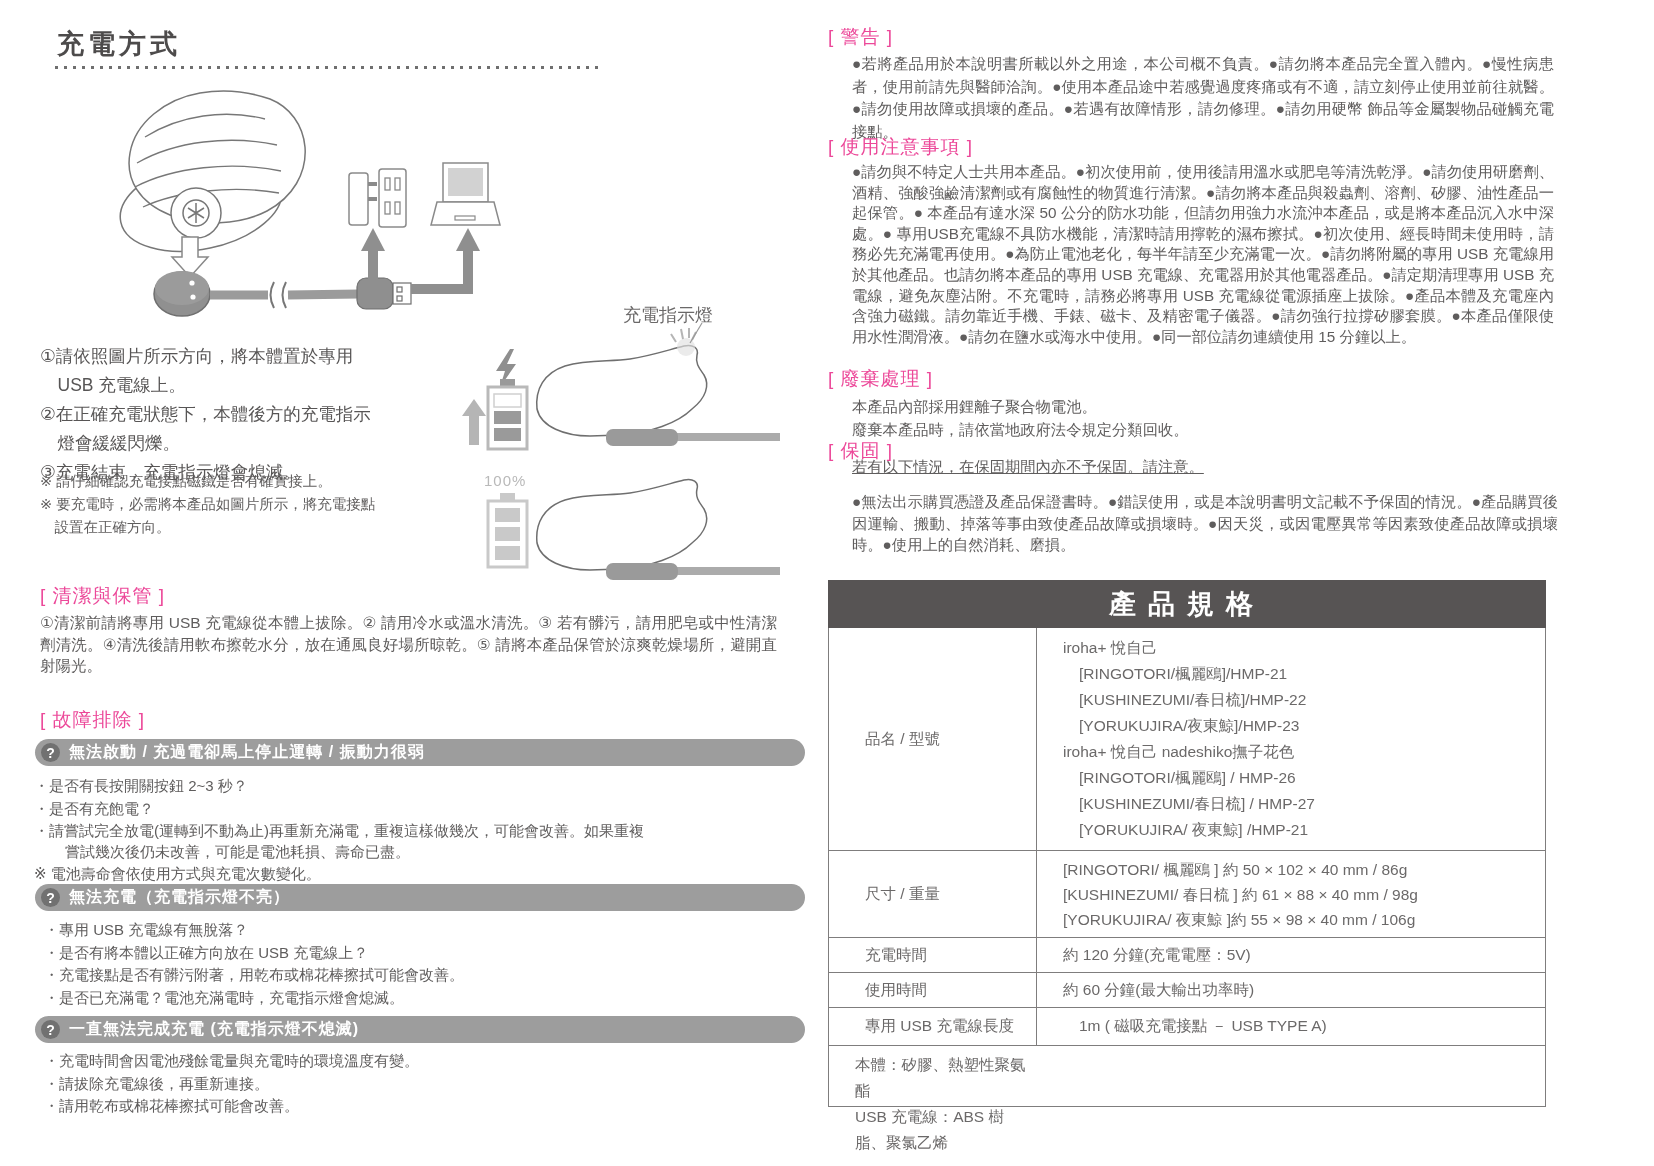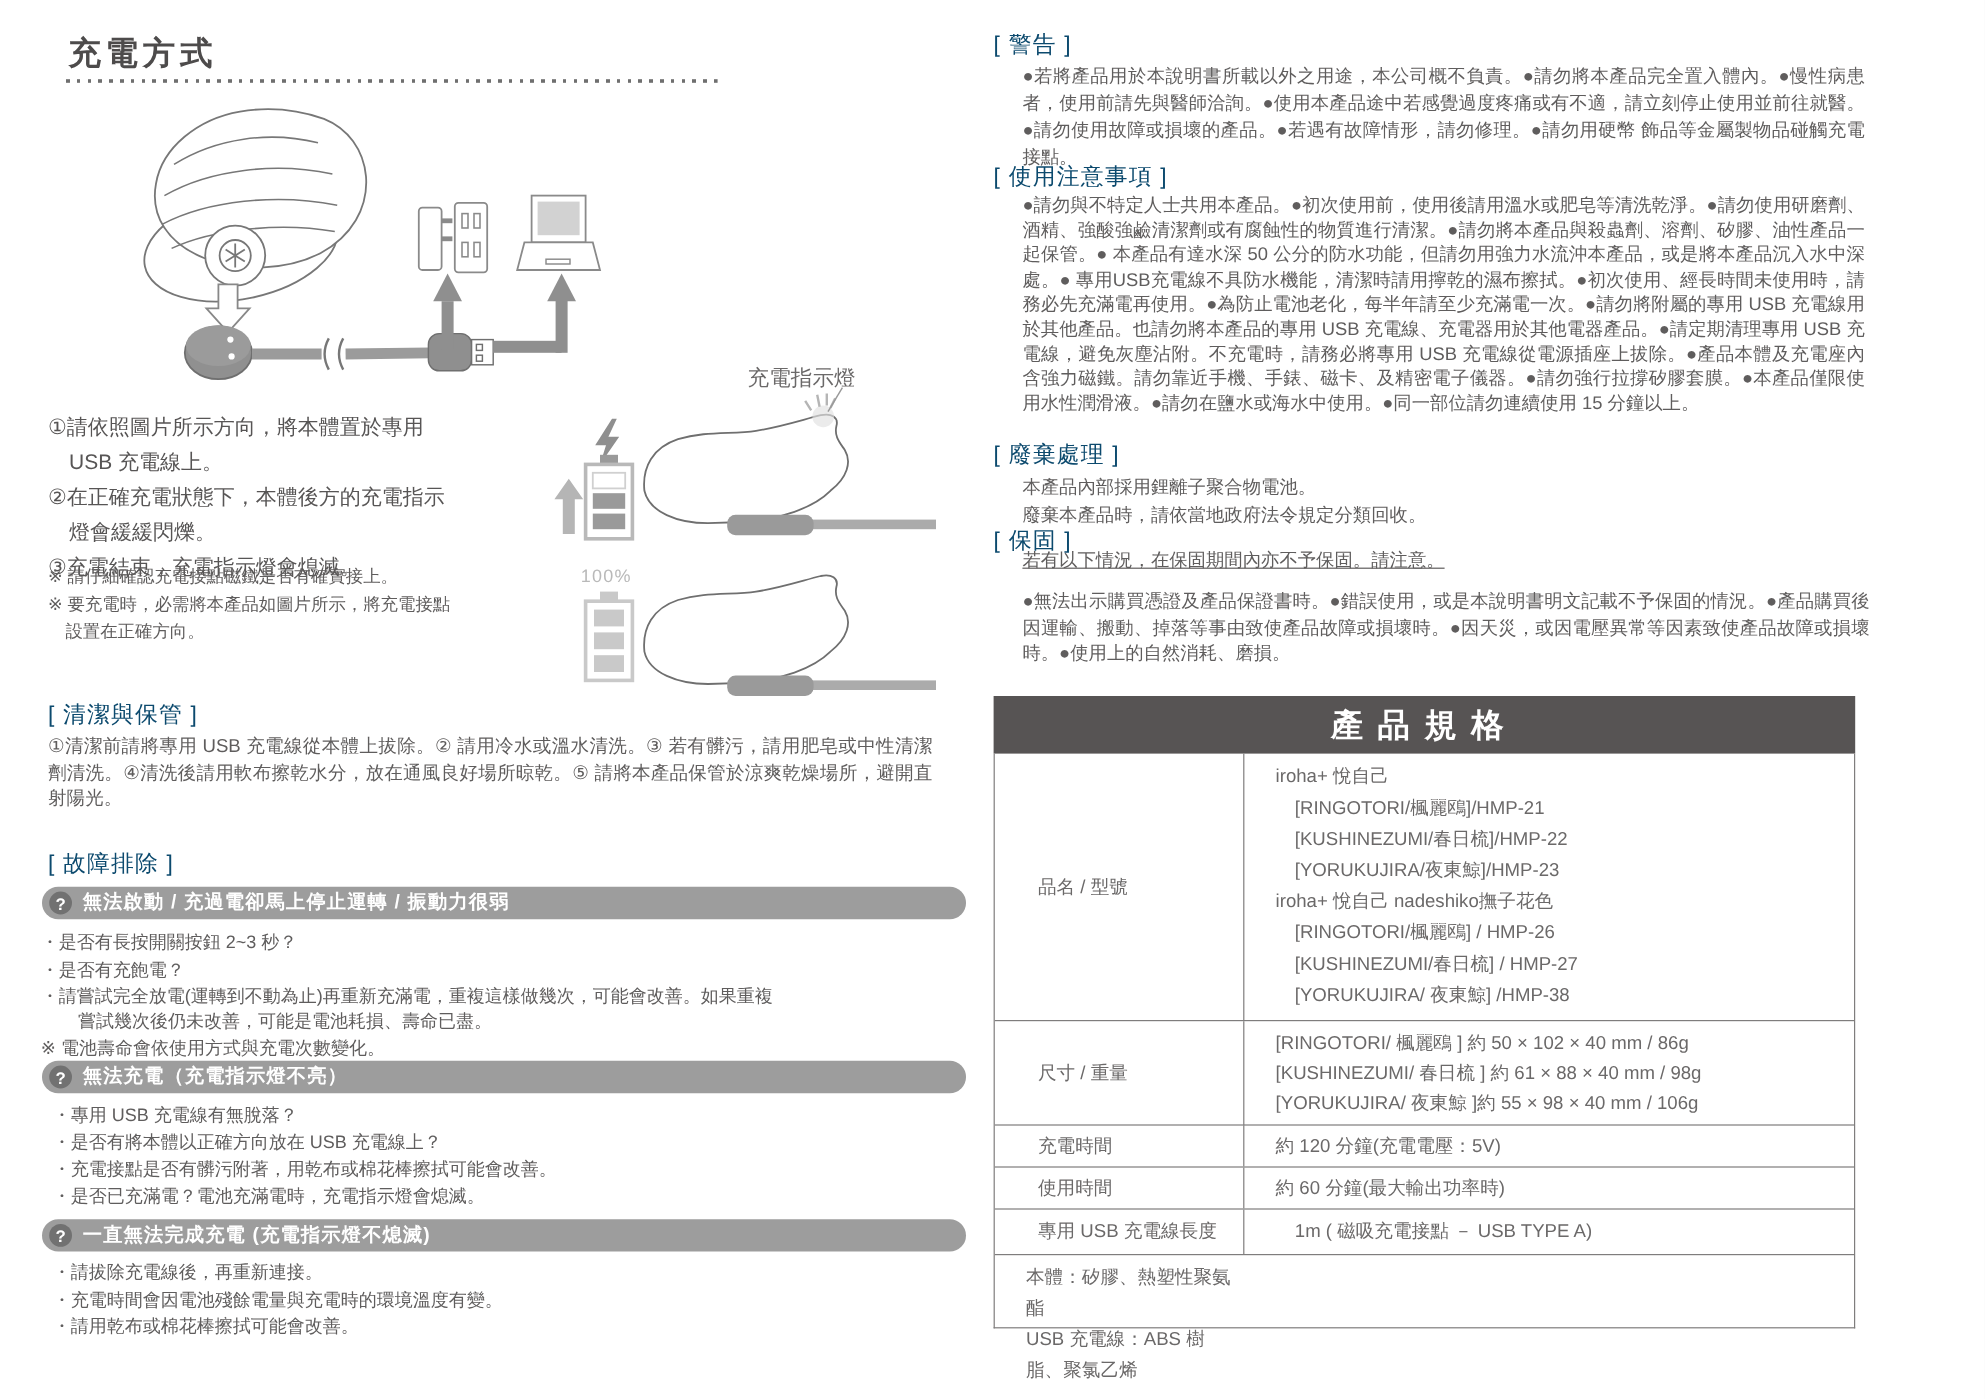--- a/index.html
+++ b/index.html
@@ -5,21 +5,21 @@
   * { box-sizing: border-box; }
   body { margin:0; background:#e8e8e8; }
   .page {
     position:relative; width:1654px; height:1166px; background:#ffffff;
     font-family:"Liberation Sans","DejaVu Sans",sans-serif;
     color:#5f5d5d; overflow:hidden;
   }
   .abs { position:absolute; }
   .pre { white-space:pre-line; }
   .jus { text-align:justify; }
-  .sec-head { font-size:19px; color:#0c4a6e; letter-spacing:1px; }
+  .sec-head { font-size:19px; color:#ec4899; letter-spacing:1px; }
   .doc-title { font-size:27px; font-weight:bold; letter-spacing:4px; color:#4d4b4b; }
   .dotted { height:3px; background:repeating-linear-gradient(90deg,#6f6f6f 0 3px, transparent 3px 9px); }
   .body-txt { font-size:15.3px; }
   .steps { font-size:17.5px; line-height:29px; color:#575555; }
   .notes { font-size:14.5px; line-height:23px; }
   .bar {
     height:27px; width:770px; background:#9d9d9d; border-radius:14px;
     display:flex; align-items:center; padding-left:6px;
   }
   .qmark {
@@ -205,22 +205,22 @@
     <div>・是否有將本體以正確方向放在 USB 充電線上？</div>
     <div>・充電接點是否有髒污附著，用乾布或棉花棒擦拭可能會改善。</div>
     <div>・是否已充滿電？電池充滿電時，充電指示燈會熄滅。</div>
   </div>
 
   <div class="abs bar" style="left:35px; top:1016px;">
     <span class="qmark">?</span>
     <span class="bar-title">一直無法完成充電 (充電指示燈不熄滅)</span>
   </div>
   <div class="abs ts-items" style="left:44px; top:1051px; width:745px;">
+    <div>・充電時間會因電池殘餘電量與充電時的環境溫度有變。</div>
     <div>・請拔除充電線後，再重新連接。</div>
-    <div>・充電時間會因電池殘餘電量與充電時的環境溫度有變。</div>
     <div>・請用乾布或棉花棒擦拭可能會改善。</div>
   </div>
 
   <div class="abs sec-head" style="left:828px; top:24px;">[ 警告 ]</div>
   <div class="abs body-txt jus" style="left:852px; top:53px; width:702px; line-height:22.5px;">●若將產品用於本說明書所載以外之用途，本公司概不負責。●請勿將本產品完全置入體內。●慢性病患者，使用前請先與醫師洽詢。●使用本產品途中若感覺過度疼痛或有不適，請立刻停止使用並前往就醫。●請勿使用故障或損壞的產品。●若遇有故障情形，請勿修理。●請勿用硬幣 飾品等金屬製物品碰觸充電接點。</div>
 
   <div class="abs sec-head" style="left:828px; top:134px;">[ 使用注意事項 ]</div>
   <div class="abs body-txt jus" style="left:852px; top:162px; width:702px; line-height:20.6px;">●請勿與不特定人士共用本產品。●初次使用前，使用後請用溫水或肥皂等清洗乾淨。●請勿使用研磨劑、酒精、強酸強鹼清潔劑或有腐蝕性的物質進行清潔。●請勿將本產品與殺蟲劑、溶劑、矽膠、油性產品一起保管。● 本產品有達水深 50 公分的防水功能，但請勿用強力水流沖本產品，或是將本產品沉入水中深處。● 專用USB充電線不具防水機能，清潔時請用擰乾的濕布擦拭。●初次使用、經長時間未使用時，請務必先充滿電再使用。●為防止電池老化，每半年請至少充滿電一次。●請勿將附屬的專用 USB 充電線用於其他產品。也請勿將本產品的專用 USB 充電線、充電器用於其他電器產品。●請定期清理專用 USB 充電線，避免灰塵沾附。不充電時，請務必將專用 USB 充電線從電源插座上拔除。●產品本體及充電座內含強力磁鐵。請勿靠近手機、手錶、磁卡、及精密電子儀器。●請勿強行拉撐矽膠套膜。●本產品僅限使用水性潤滑液。●請勿在鹽水或海水中使用。●同一部位請勿連續使用 15 分鐘以上。</div>
 
   <div class="abs sec-head" style="left:828px; top:366px;">[ 廢棄處理 ]</div>
@@ -237,21 +237,21 @@
       <div class="spec-row" style="height:223px;">
         <div class="spec-label">品名 / 型號</div>
         <div class="spec-value">
           <div class="ln">iroha+ 悅自己</div>
           <div class="ln indent">[RINGOTORI/楓麗鴎]/HMP-21</div>
           <div class="ln indent">[KUSHINEZUMI/春日梳]/HMP-22</div>
           <div class="ln indent">[YORUKUJIRA/夜東鯨]/HMP-23</div>
           <div class="ln">iroha+ 悅自己 nadeshiko撫子花色</div>
           <div class="ln indent">[RINGOTORI/楓麗鴎] / HMP-26</div>
           <div class="ln indent">[KUSHINEZUMI/春日梳] / HMP-27</div>
-          <div class="ln indent">[YORUKUJIRA/ 夜東鯨] /HMP-38</div>
+          <div class="ln indent">[YORUKUJIRA/ 夜東鯨] /HMP-21</div>
         </div>
       </div>
       <div class="spec-row" style="height:87px;">
         <div class="spec-label">尺寸 / 重量</div>
         <div class="spec-value">
           <div class="sz">[RINGOTORI/ 楓麗鴎 ] 約 50 × 102 × 40 mm / 86g</div>
           <div class="sz">[KUSHINEZUMI/ 春日梳 ] 約 61 × 88 × 40 mm / 98g</div>
           <div class="sz">[YORUKUJIRA/ 夜東鯨 ]約 55 × 98 × 40 mm / 106g</div>
         </div>
       </div>

